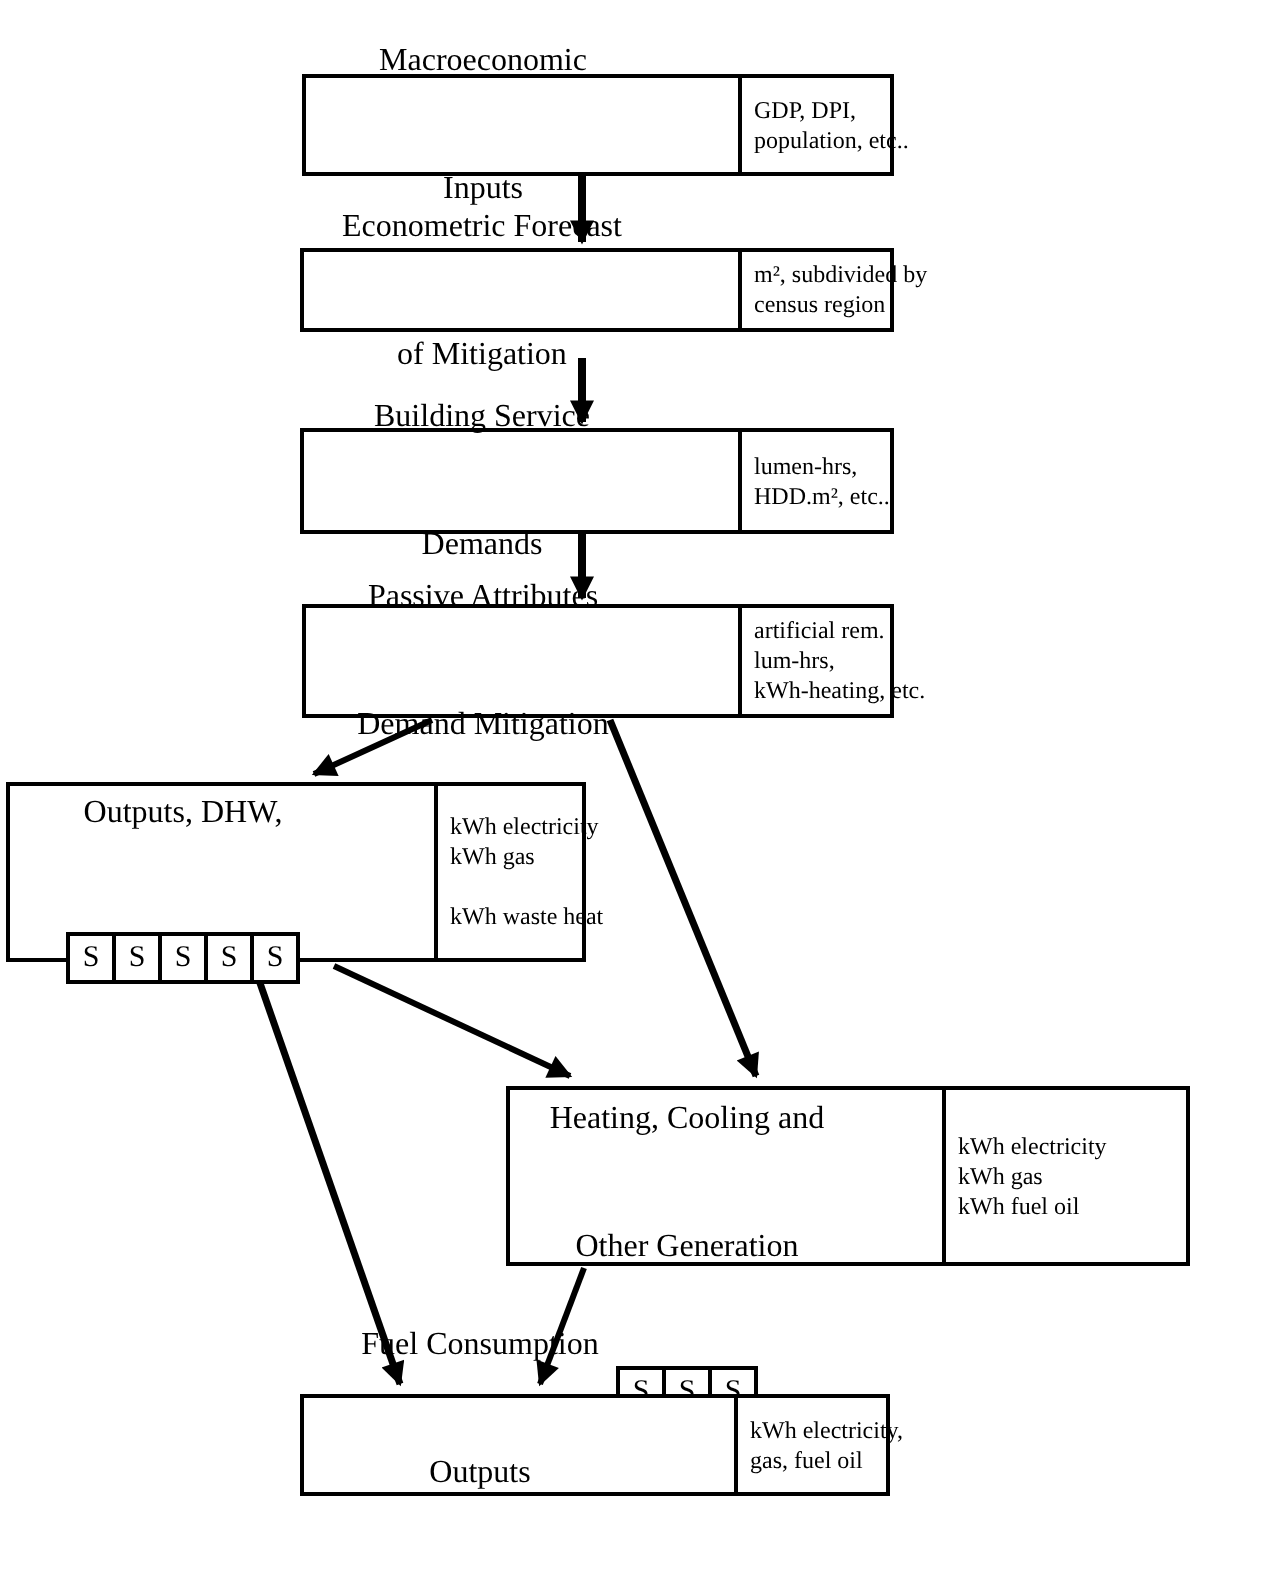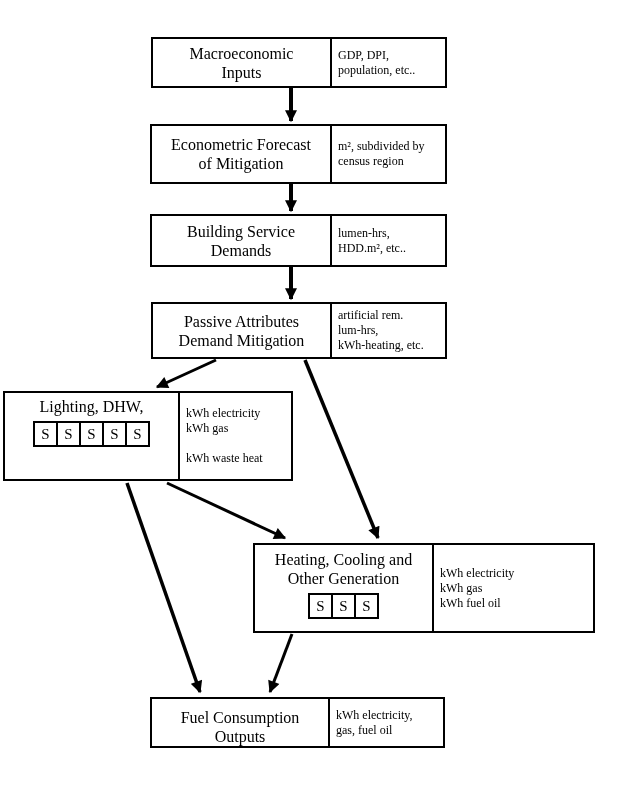--- a/index.html
+++ b/index.html
@@ -6,38 +6,38 @@
   .canvas{
     position:relative;width:642px;height:798px;background:#ffffff;
     font-family:"Liberation Serif",serif;color:#000;overflow:hidden;
   }
   #arrows{position:absolute;left:0;top:0;width:642px;height:798px;pointer-events:none;}
   .flowbox{
     position:absolute;display:flex;border:2px solid #000;box-sizing:border-box;background:#fff;
   }
   .label-col{
     display:flex;flex-direction:column;justify-content:center;align-items:center;
-    text-align:center;font-size:16px;line-height:19px;flex-shrink:0;
+    text-align:center;font-size:16px;line-height:19px;flex-shrink:0;gap:45px;
   }
   .note-col{
     flex:1;border-left:2px solid #000;display:flex;flex-direction:column;
-    justify-content:center;padding:3px 6px;font-size:12px;line-height:15px;box-sizing:border-box;
+    justify-content:center;padding:3px 6px;font-size:12px;line-height:15px;box-sizing:border-box;margin-left:39px;
   }
   .note-line{min-height:15px;white-space:nowrap;}
   .s-row{display:flex;margin-top:5px;}
   .s-cell{
     width:25px;height:26px;border:2px solid #000;display:flex;align-items:center;
     justify-content:center;font-size:15px;box-sizing:border-box;background:#fff;
   }
   .s-cell + .s-cell{margin-left:-2px;}
 
   
   #node-macro   {left:151px;top:37px; width:296px;height:51px;}
   #node-macro   .label-col{width:177px;}
-  #node-econ    {left:150px;top:124px;width:297px;height:60px;}
+  #node-econ    {left:150px;top:124px;width:297px;height:42px;}
   #node-econ    .label-col{width:178px;}
   #node-service {left:150px;top:214px;width:297px;height:53px;}
   #node-service .label-col{width:178px;}
   #node-passive {left:151px;top:302px;width:296px;height:57px;}
   #node-passive .label-col{width:177px;}
   #node-lighting{left:3px;  top:391px;width:290px;height:90px;}
   #node-lighting .label-col{width:173px;justify-content:flex-start;padding-top:4px;}
   #node-heating {left:253px;top:543px;width:342px;height:90px;}
   #node-heating .label-col{width:177px;justify-content:flex-start;padding-top:5px;}
   #node-fuel    {left:150px;top:697px;width:295px;height:51px;}
@@ -104,21 +104,21 @@
       <div>Demands</div>
     </div>
     <div class="note-col">
       <div class="note-line">lumen-hrs,</div>
       <div class="note-line">HDD.m², etc..</div>
     </div>
   </div>
 
   <div class="flowbox" id="node-lighting">
     <div class="label-col">
-      <div>Lighting, DHW,</div>
+      <div>Outputs, DHW,</div>
       <div class="s-row">
         <div class="s-cell">S</div>
         <div class="s-cell">S</div>
         <div class="s-cell">S</div>
         <div class="s-cell">S</div>
         <div class="s-cell">S</div>
       </div>
     </div>
     <div class="note-col">
       <div class="note-line">kWh electricity</div>

